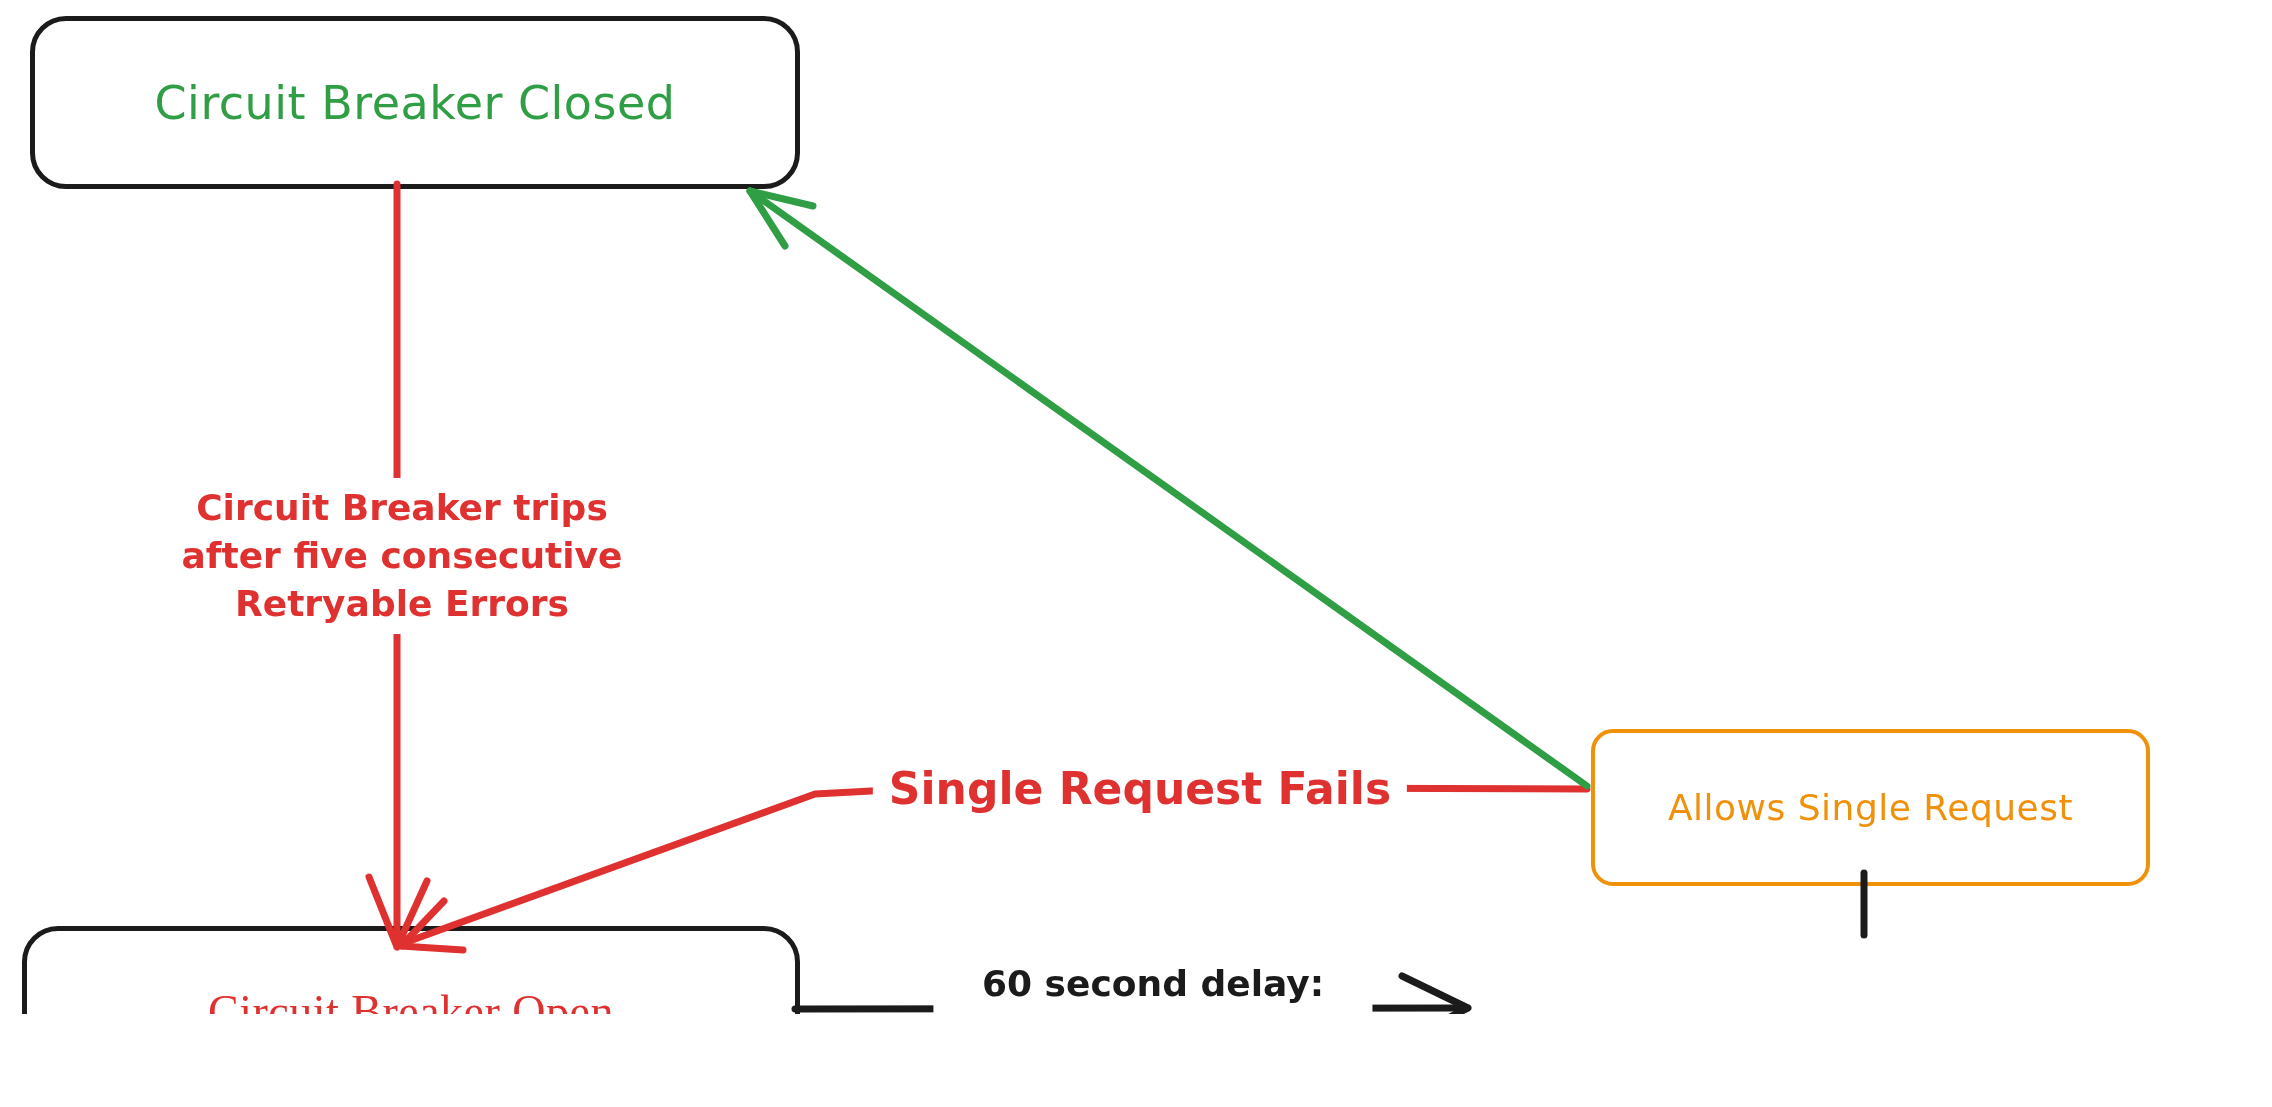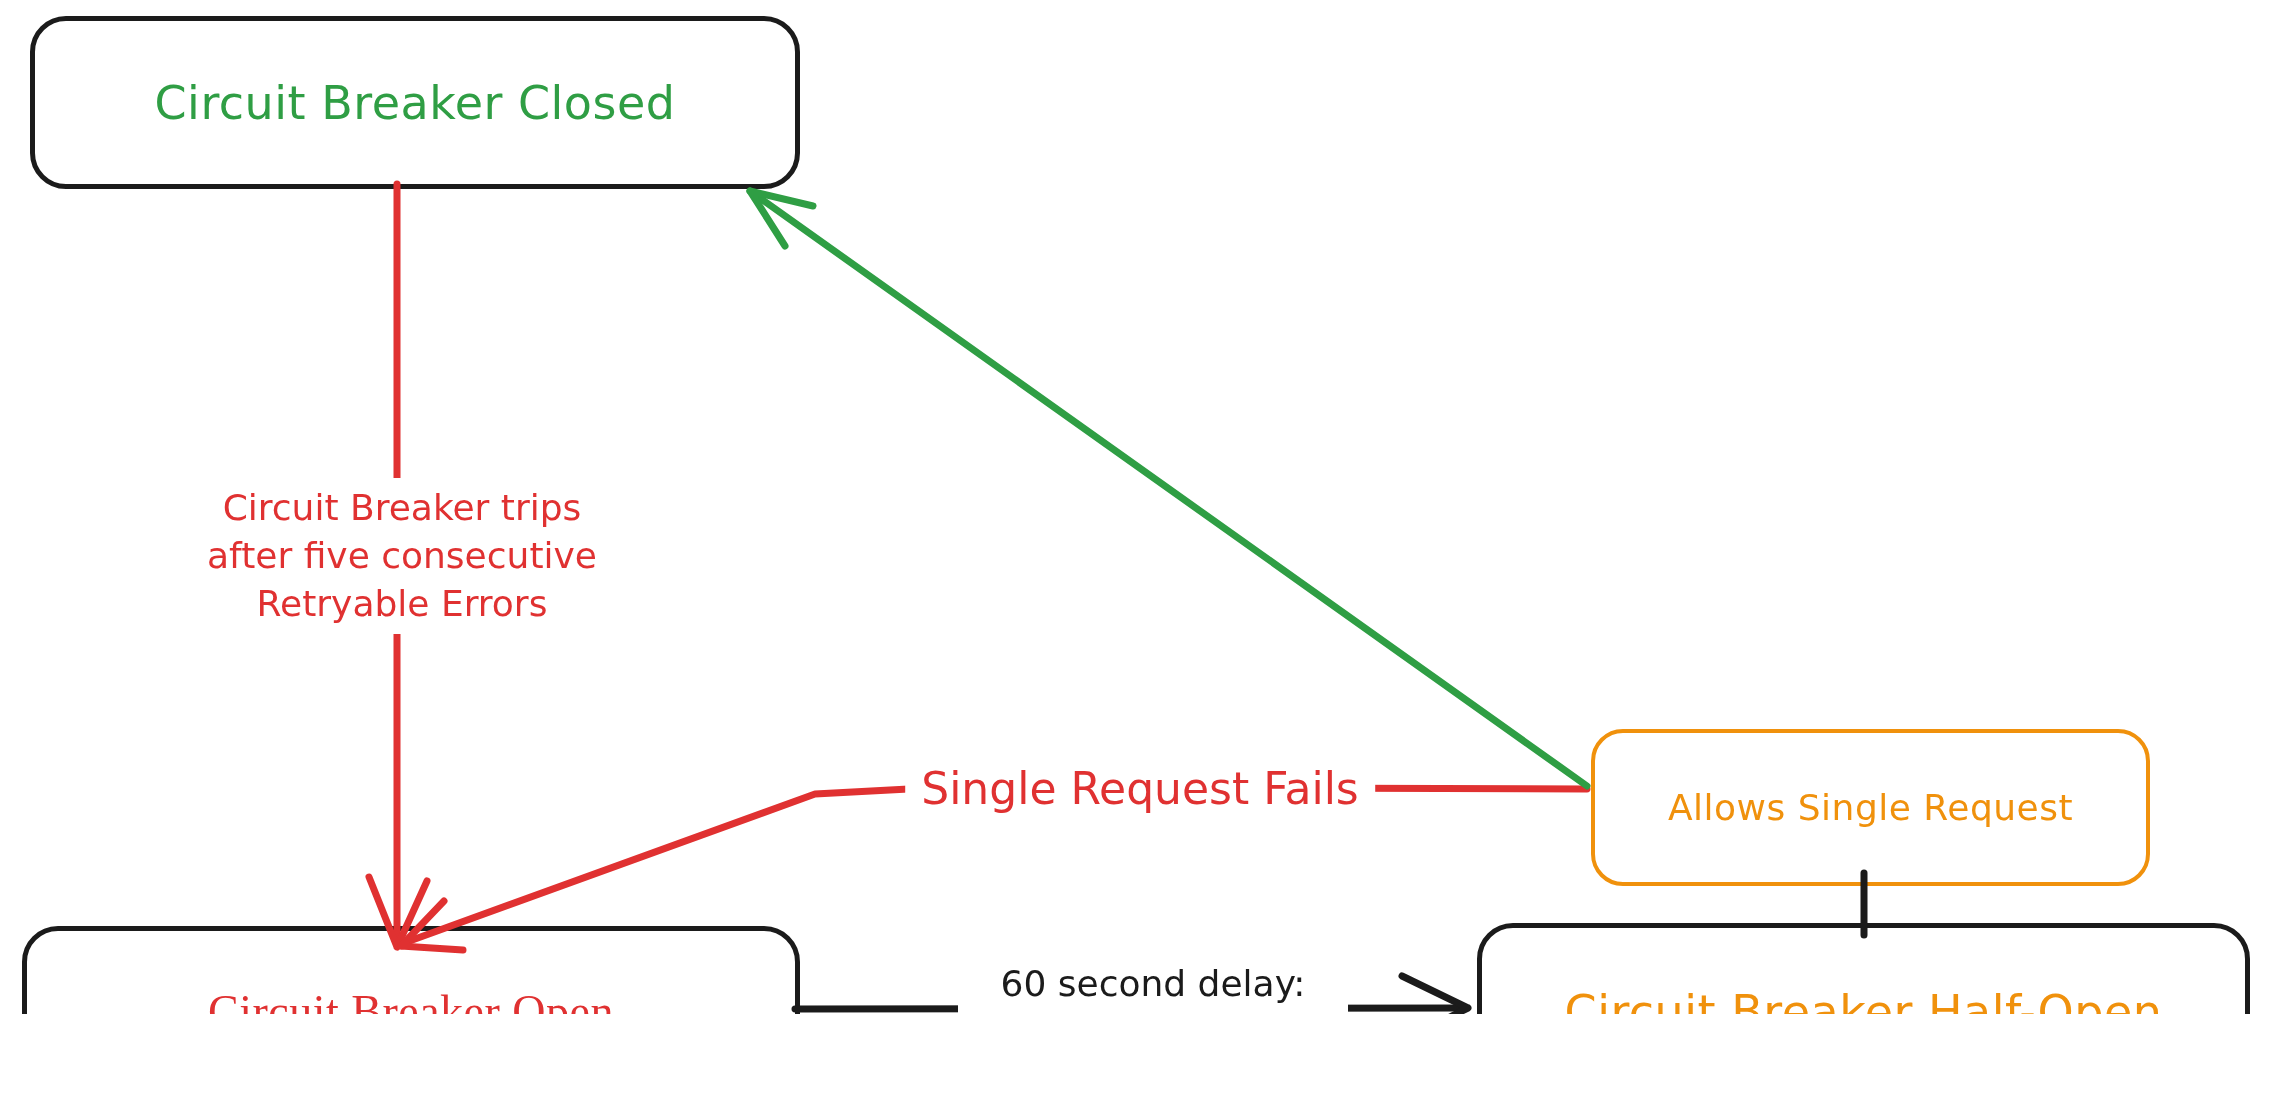--- a/index.html
+++ b/index.html
@@ -33,30 +33,31 @@
   }
   .node .node-label{font-size:46px;letter-spacing:0.5px;}
   .node-closed{left:30px;top:16px;width:760px;height:163px;}
   .node-closed .node-label{color:var(--green,#2f9e44);}
   .node-open{left:22px;top:926px;width:768px;height:161px;}
   .node-open .node-label{color:var(--red,#e03131);font-family:Liberation Serif, serif;}
   .node-half-open{left:1477px;top:923px;width:763px;height:168px;}
   .node-half-open .node-label{color:var(--orange,#f0910c);}
   .node-allows{
     left:1591px;top:729px;width:551px;height:149px;
-    border:4px solid var(--orange,#f0910c);border-radius:32px;
+    border:4px solid var(--orange,#f0910c);border-radius:22px;
   }
   .node-allows .node-label{color:var(--orange,#f0910c);font-size:36px;}
   
   .edge-label{
     position:absolute;z-index:4;
     transform:translate(-50%,-50%);
     background:var(--background,#ffffff);
     white-space:pre-line;text-align:center;
     line-height:1.28;
+    font-weight:bold;
   }
   .label-trips{
     left:402px;top:556px;color:var(--red,#e03131);
     font-size:36px;line-height:48px;padding:6px 12px;
   }
   .label-succeeds{
     left:1161px;top:488px;color:var(--green,#2f9e44);
     font-size:38px;padding:8px 16px;
   }
   .label-fails{
@@ -92,23 +93,20 @@
   </svg>
 
   <div class="node node-closed">
     <span class="node-label">Circuit Breaker Closed</span>
   </div>
 
   <div class="node node-open">
     <span class="node-label">Circuit Breaker Open</span>
   </div>
 
-  <div class="node node-half-open">
-    <span class="node-label">Circuit Breaker Half-Open</span>
-  </div>
 
   <div class="node node-allows">
     <span class="node-label">Allows Single Request</span>
   </div>
 
   <div class="edge-label label-trips">Circuit Breaker trips
 after five consecutive
 Retryable Errors</div>
   <div class="edge-label label-fails">Single Request Fails</div>
   <div class="edge-label label-delay">60 second delay:

